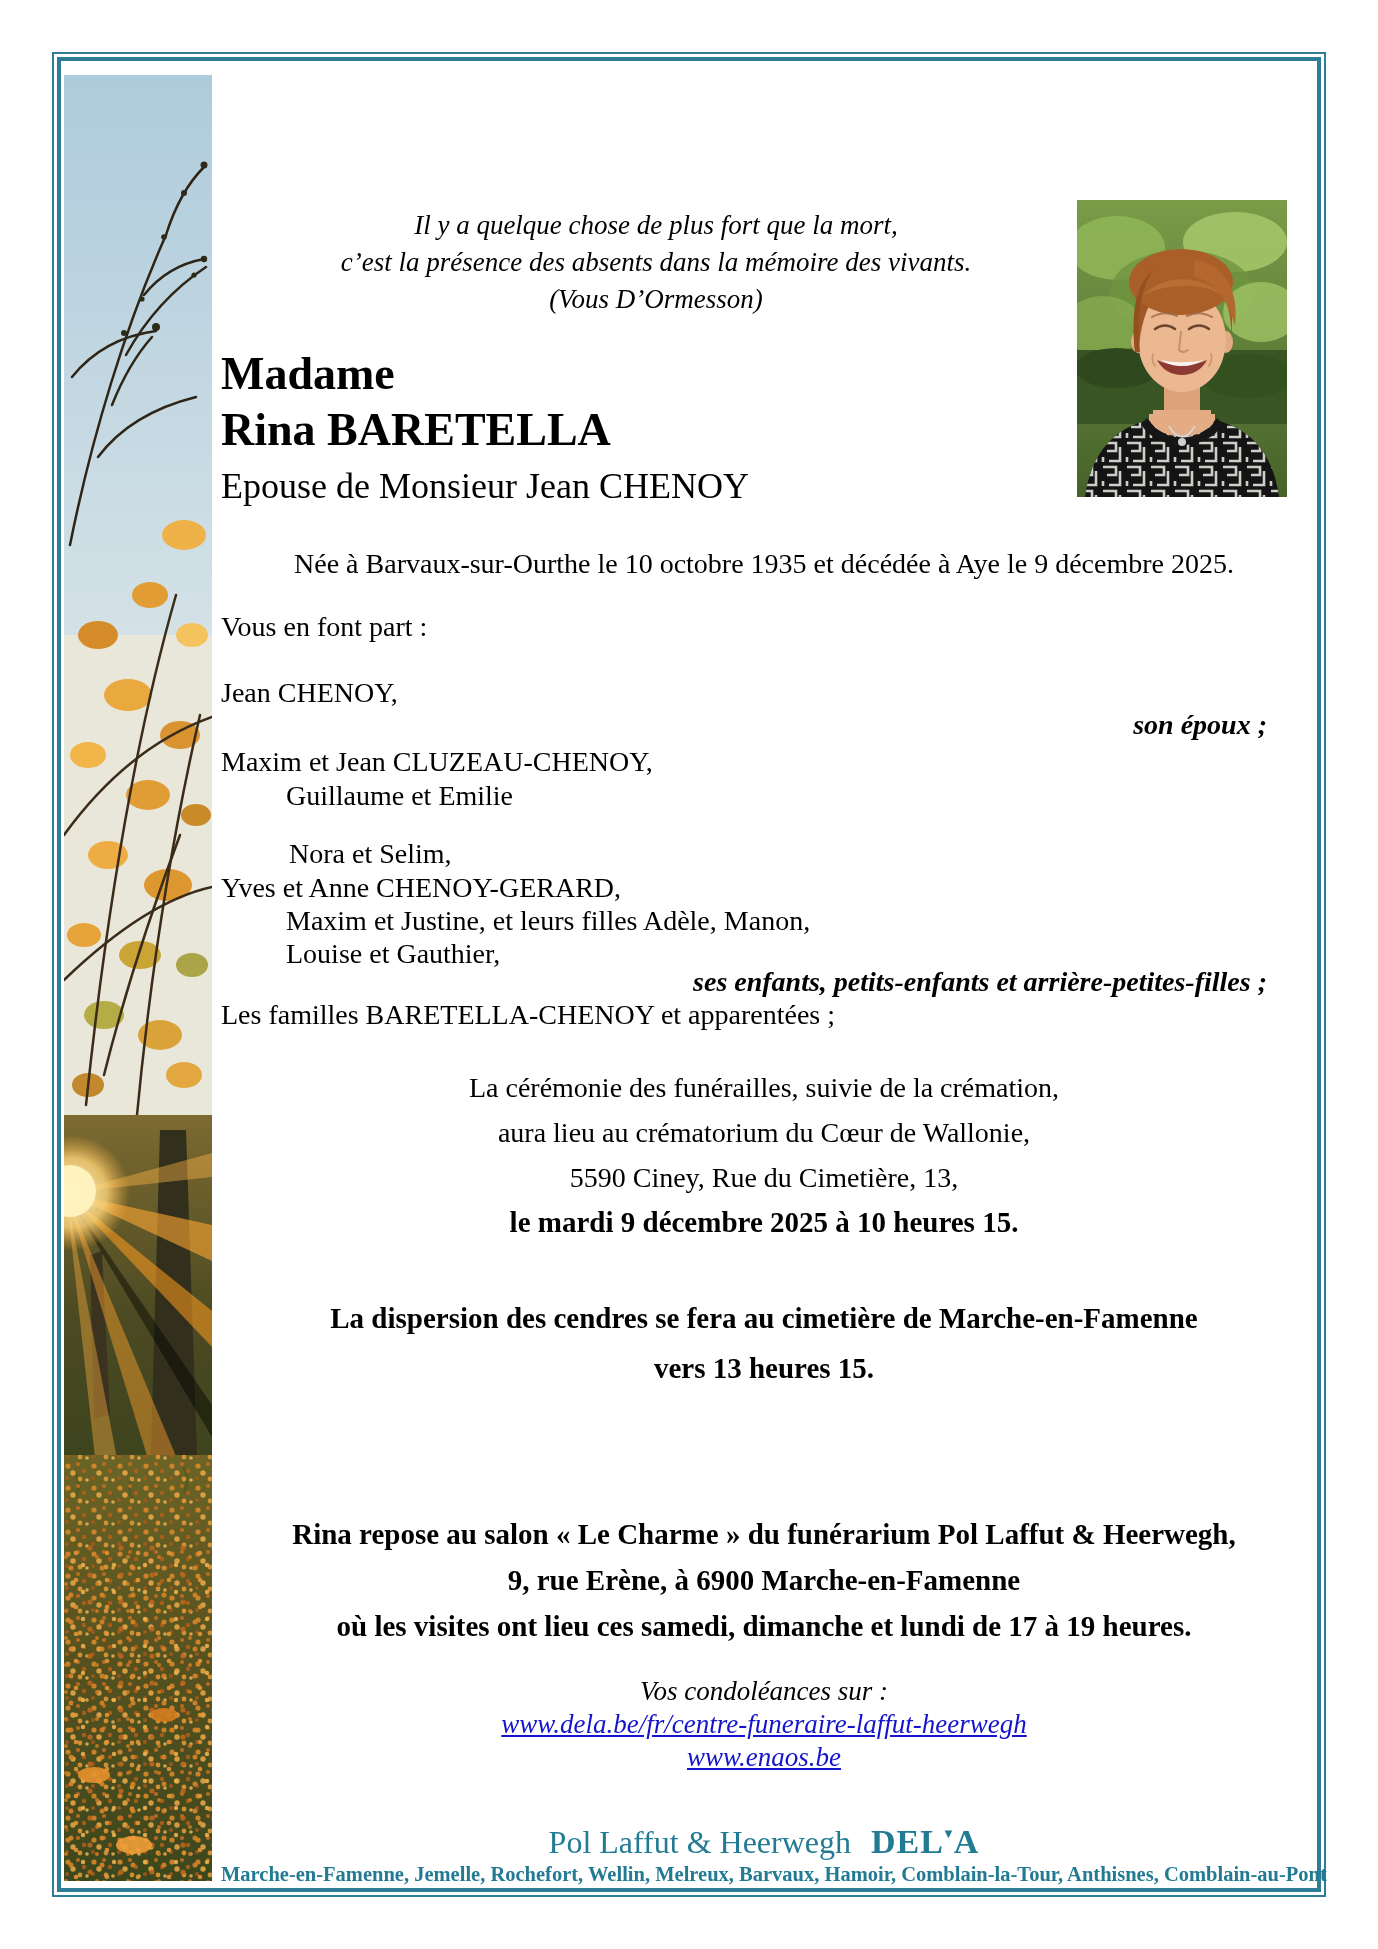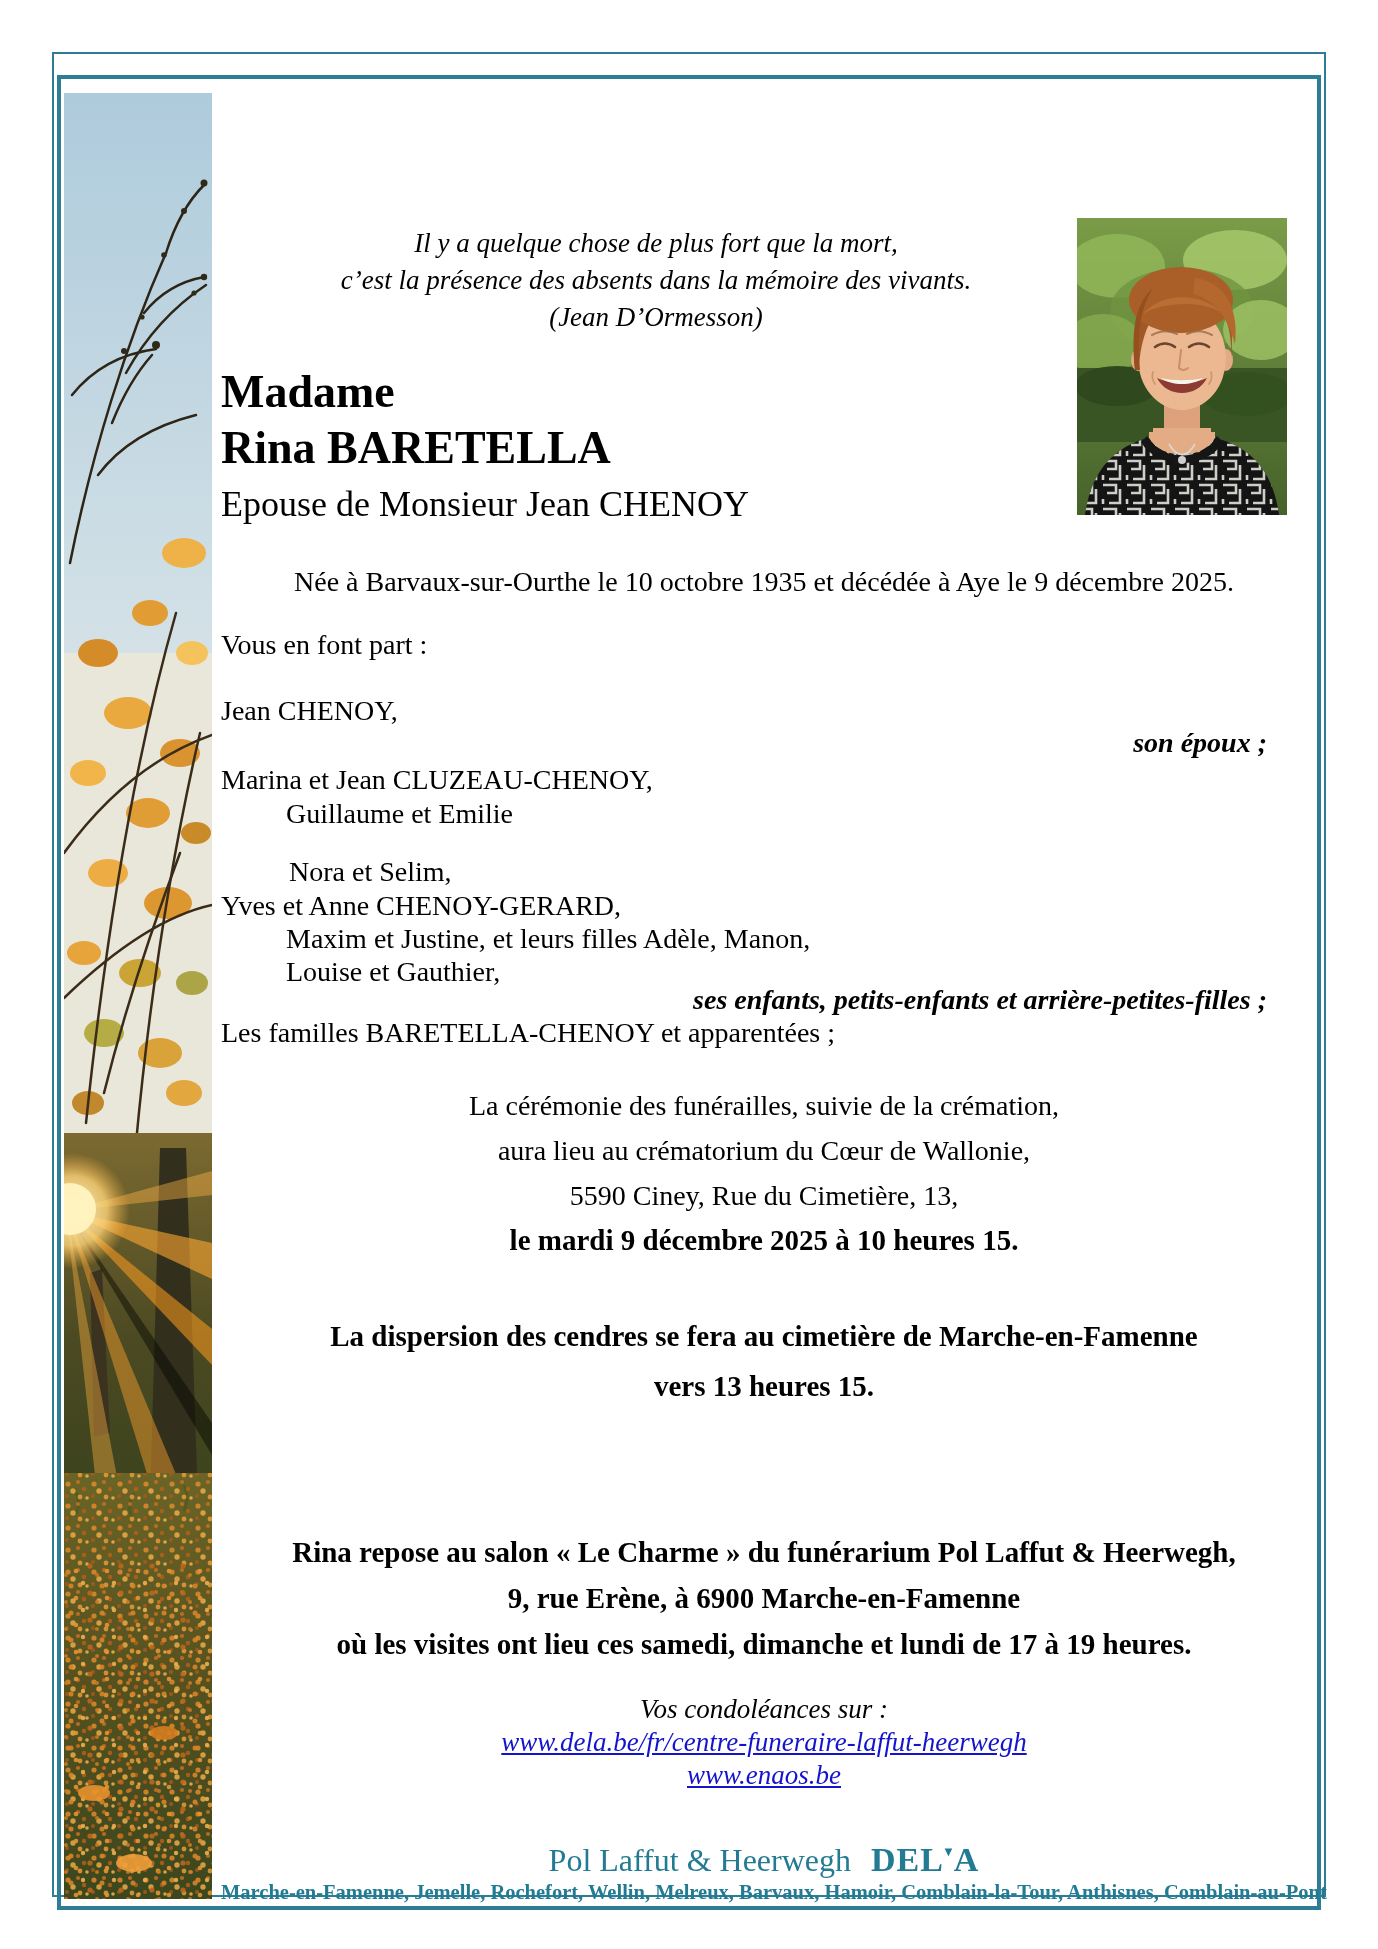--- a/index.html
+++ b/index.html
@@ -14,21 +14,20 @@
 
   
   .frame-outer {
     position:absolute; left:52px; top:52px; width:1274px; height:1845px;
     border:2px solid #2e7d96; padding:3px;
   }
   .frame-inner {
     width:100%; height:100%;
     border:4px solid #2e7d96;
     position:relative;
-    margin-top:18px;
   }
 
   .sidebar { position:absolute; left:3px; top:14px; width:148px; height:1806px; }
   .sidebar svg { width:100%; height:100%; display:block; }
 
   .photo { position:absolute; left:1016px; top:139px; width:210px; height:297px; }
   .photo svg { width:100%; height:100%; display:block; }
 
   .content {
     position:absolute; left:160px; top:0; right:10px; bottom:0;
@@ -278,36 +277,36 @@
             <path d="M134,154 Q136,160 132,166"></path>
           </g>
         </svg>
       </div>
 
       <div class="content">
 
         <div class="abs quote">
           <div>Il y a quelque chose de plus fort que la mort,</div>
           <div>c’est la présence des absents dans la mémoire des vivants.</div>
-          <div>(Jean D’Ormesson)</div>
+          <div>(Vous D’Ormesson)</div>
         </div>
 
         <div class="abs title-block">
           <div class="title-madame">Madame</div>
           <div class="title-name">Rina BARETELLA</div>
           <div class="title-spouse">Epouse de Monsieur Jean CHENOY</div>
         </div>
 
         <div class="abs birth-line">Née à Barvaux-sur-Ourthe le 10 octobre 1935 et décédée à Aye le 9 décembre 2025.</div>
 
         <div class="abs intro">Vous en font part :</div>
         <div class="abs husband">Jean CHENOY,</div>
         <div class="abs role-right husband-role">son époux ;</div>
 
-        <div class="abs fam-0">Marina et Jean CLUZEAU-CHENOY,</div>
+        <div class="abs fam-0">Maxim et Jean CLUZEAU-CHENOY,</div>
         <div class="abs fam-1">Guillaume et Emilie</div>
         <div class="abs fam-2">Nora et Selim,</div>
         <div class="abs fam-3">Yves et Anne CHENOY-GERARD,</div>
         <div class="abs fam-4">Maxim et Justine, et leurs filles Adèle, Manon,</div>
         <div class="abs fam-5">Louise et Gauthier,</div>
 
         <div class="abs role-right children-role">ses enfants, petits-enfants et arrière-petites-filles ;</div>
         <div class="abs families-line">Les familles BARETELLA-CHENOY et apparentées ;</div>
 
         <div class="abs center-block ceremony">

